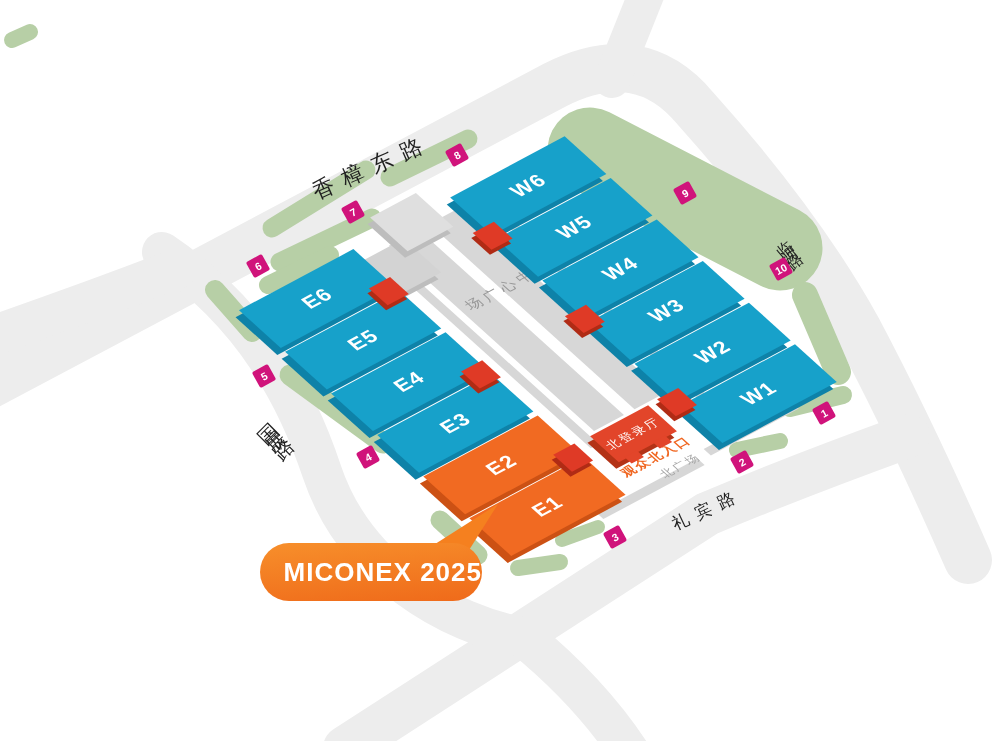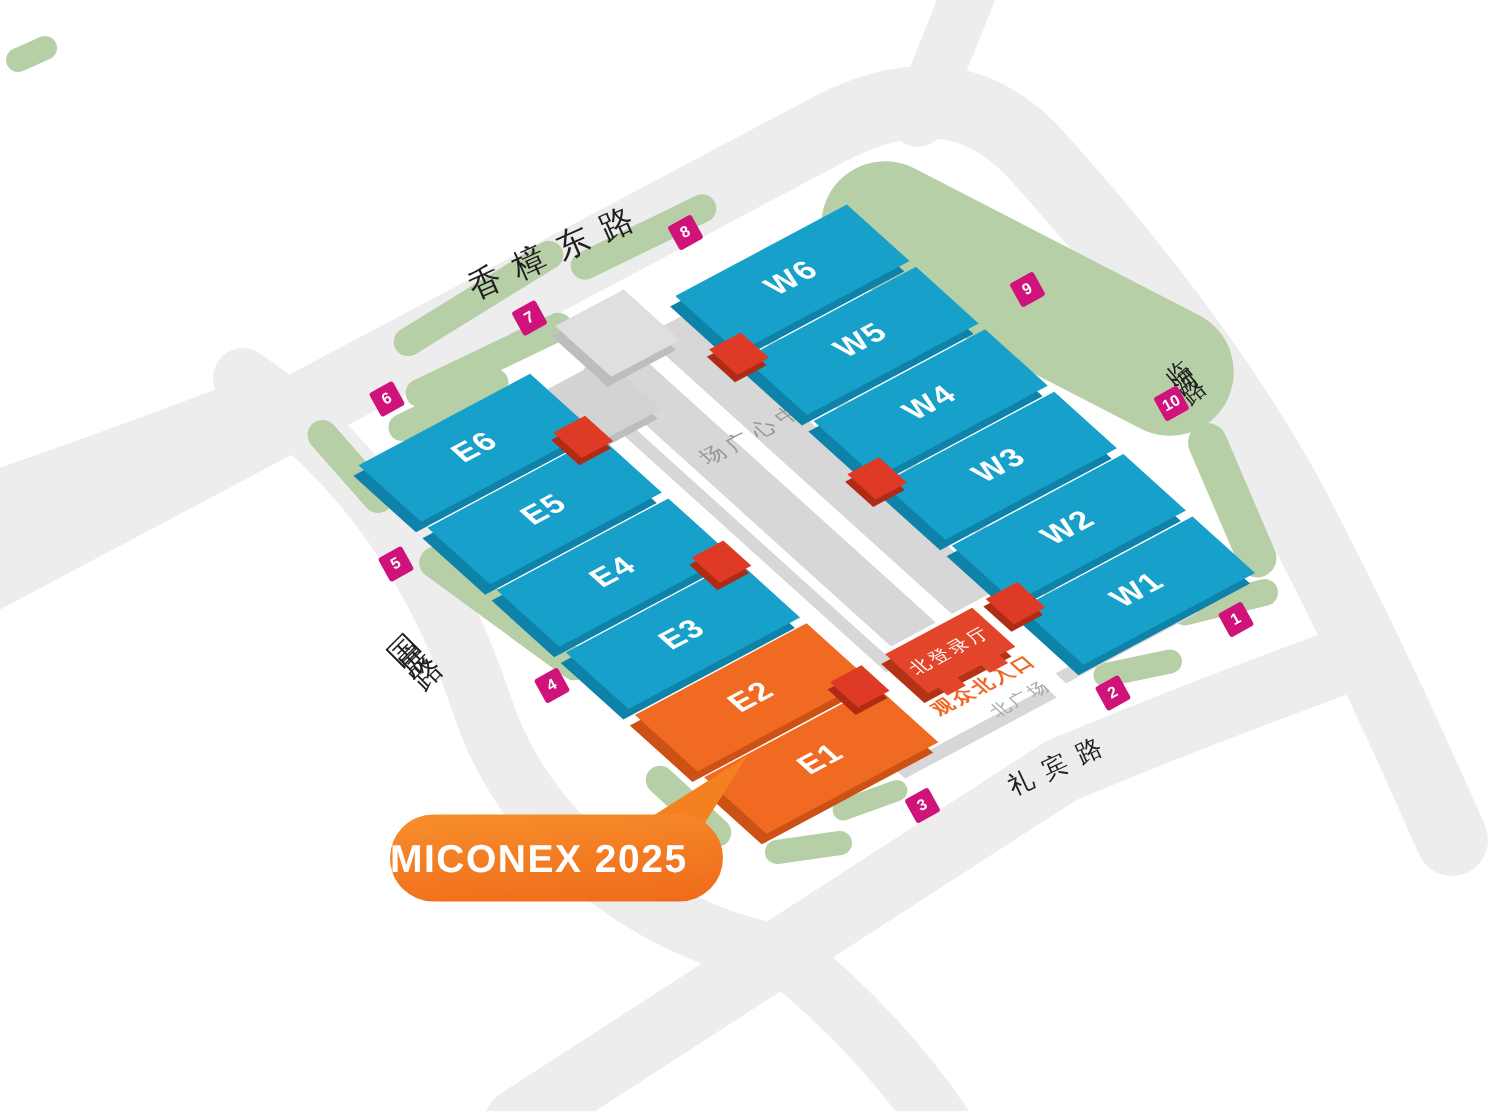--- a/index.html
+++ b/index.html
@@ -33,21 +33,21 @@
   .rl-top{left:262px;top:152px;width:220px;text-align:center;font-size:22px;letter-spacing:10px;
           font-weight:500;transform:rotate(-24deg);}
   .rl-bottom{left:647px;top:498px;width:120px;text-align:center;font-size:17px;letter-spacing:8px;
           transform:rotate(-25deg);}
   .rl-left{left:284px;top:397px;height:130px;writing-mode:vertical-rl;font-size:20px;letter-spacing:10px;
           transform:rotate(-45deg);}
   .rl-right{left:796px;top:221px;height:110px;writing-mode:vertical-rl;font-size:16px;letter-spacing:8px;
           transform:rotate(-40deg);}
   .callout{position:absolute;left:260px;top:543px;width:222px;height:58px;border-radius:29px;
           background:linear-gradient(175deg,#f78f2b,#ef6a1a);z-index:10;}
-  .callout span{display:block;width:100%;text-align:left;line-height:58px;color:#fff;
+  .callout span{display:block;width:100%;text-align:right;line-height:58px;color:#fff;
           font-size:26px;font-weight:bold;letter-spacing:1px;}
   svg.tail{position:absolute;left:0;top:0;z-index:9;}
 </style>
 </head>
 <body>
 
 <div class="stage">
 
   <svg class="bg" width="1000" height="741">
     <g stroke="#ededed" fill="none" stroke-linecap="round" stroke-linejoin="round">

